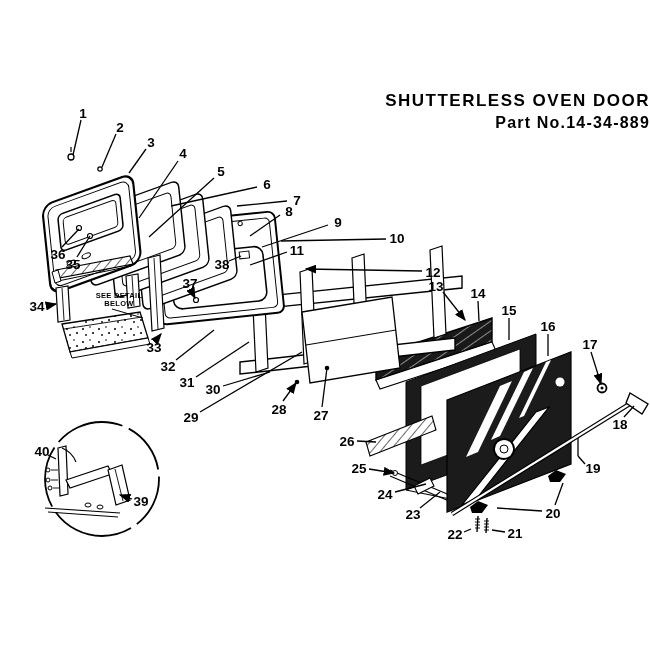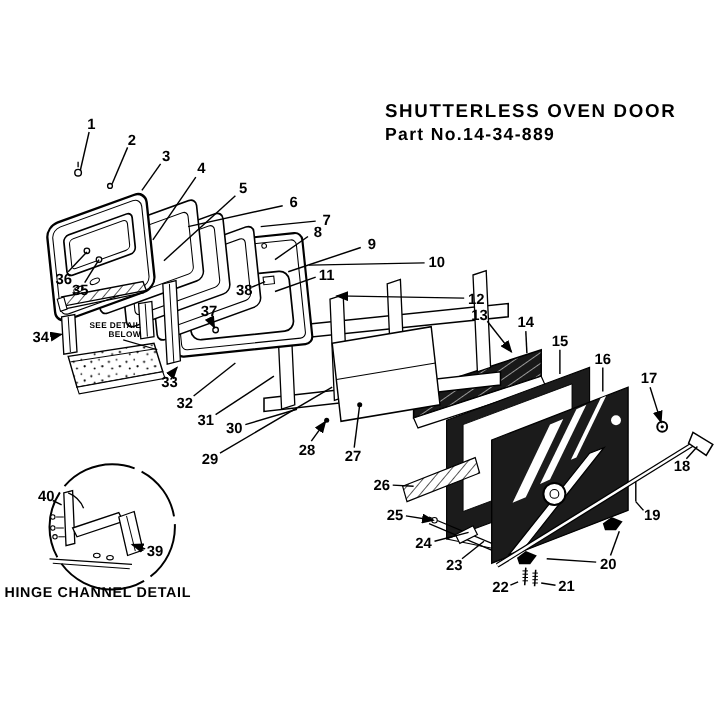--- a/index.html
+++ b/index.html
@@ -1,26 +1,26 @@
 <!DOCTYPE html>
 <html><head>
 <meta charset="utf-8">
 <style>
   html,body{margin:0;padding:0;background:#fff;}
   .page{position:relative;width:650px;height:650px;background:#ffffff;overflow:hidden;
         font-family:"Liberation Sans",sans-serif;color:#000;}
   .page svg{position:absolute;left:0;top:0;}
-  .title-block{position:absolute;left:350px;top:92px;width:300px;text-align:left;
+  .title-block{position:absolute;left:350px;top:92px;width:300px;text-align:right;
                font-weight:bold;line-height:1.0;}
   .title-1{font-size:17px;letter-spacing:1.5px;margin:0 0 6px 0;}
   .title-2{font-size:16px;letter-spacing:1.2px;margin:0 0 4px 0;}
   .title-3{font-size:21px;letter-spacing:4px;margin:0;}
   .inset-caption{position:absolute;left:4px;top:531px;width:220px;font-weight:bold;
                  font-size:13px;letter-spacing:0.6px;}
-  .see-detail{position:absolute;left:66px;top:292px;width:62px;text-align:right;
+  .see-detail{position:absolute;left:88px;top:292px;width:62px;text-align:center;
               font-weight:bold;font-size:7.5px;line-height:8px;letter-spacing:0.3px;}
   .callout{font-family:"Liberation Sans",sans-serif;font-size:13.5px;font-weight:bold;fill:#000;
            text-anchor:middle;dominant-baseline:central;}
   .leader{stroke:#000;stroke-width:1.3;fill:none;}
   .ln{stroke:#000;fill:none;}
 </style>
 </head>
 <body>
 
 <div class="page">
@@ -273,15 +273,14 @@
   <div class="title-block">
     <div class="title-1">SHUTTERLESS OVEN DOOR</div>
     <div class="title-2">Part No.14-34-889</div>
   </div>
 
   <div class="see-detail">
     <div>SEE DETAIL</div>
     <div>BELOW</div>
   </div>
 
-  <div class="inset-caption">HINGE CHANNEL DETAIL</div>
 
 </div>
 
 </body></html>

